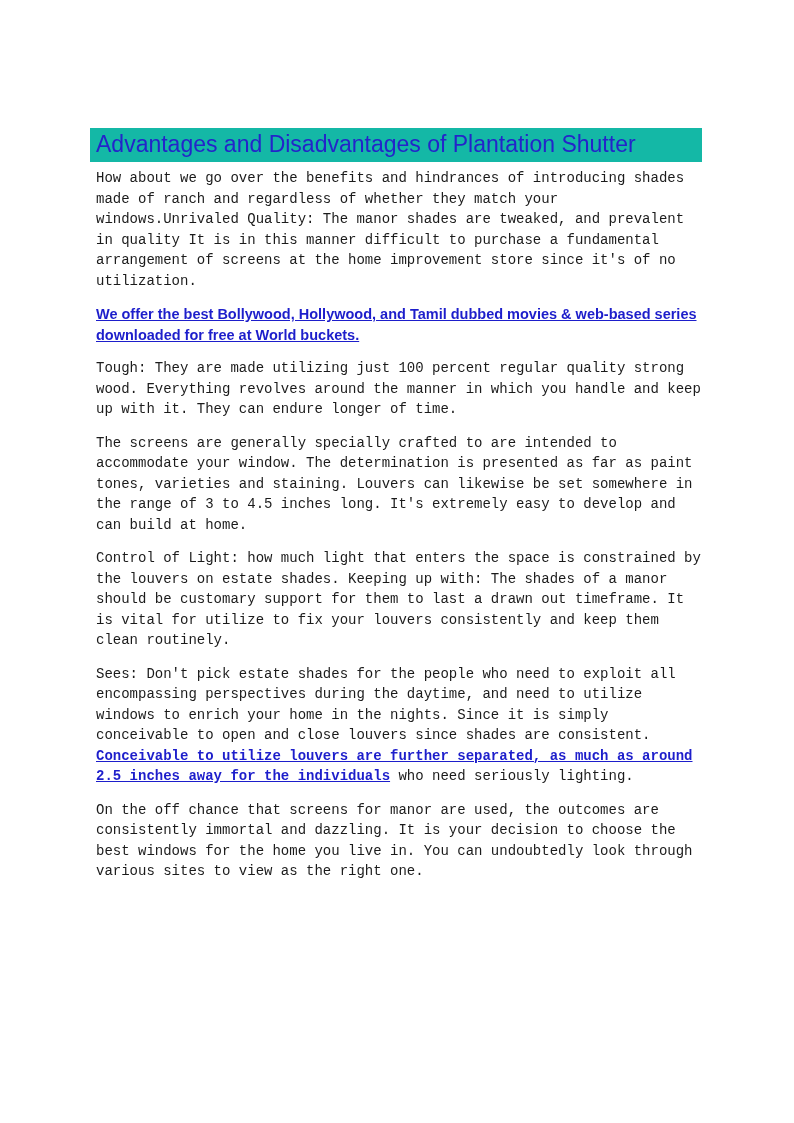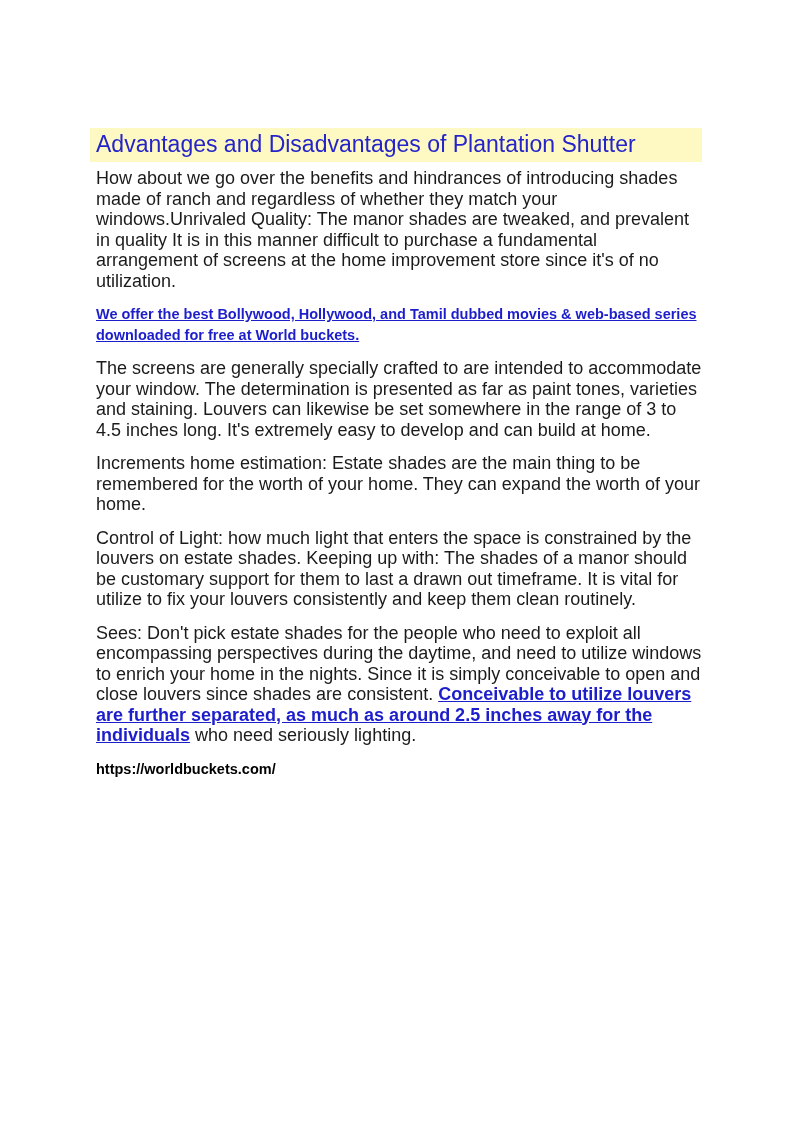--- a/index.html
+++ b/index.html
@@ -22,29 +22,30 @@
     width: 606px;
   }
   h1.doc-title {
     margin: 0 0 6px -6px;
     padding: 2px 4px 3px 6px;
     font-family: "Liberation Sans", sans-serif;
     font-size: 23px;
     line-height: 29px;
     font-weight: 400;
     color: #2424ca;
-    background: #fef9c3;
+    background: #14b8a6;
     white-space: nowrap;
   }
   p.body-para {
     margin: 0 0 13px 0;
-    font-size: 18px;
+    font-size: 14px;
     line-height: 20.5px;
     color: #1b1b1b;
     font-weight: 400;
+    font-family: Liberation Mono, monospace;
   }
   p.link-para {
     margin: 0 0 13px 0;
     font-size: 14.5px;
     line-height: 20.5px;
   }
   a.doc-link, span.doc-link {
     color: #1d1ecb;
     font-weight: 700;
     text-decoration: underline;
@@ -63,28 +64,28 @@
 
 <div class="page">
   <div class="content">
 
     <h1 class="doc-title">Advantages and Disadvantages of Plantation Shutter</h1>
 
     <p class="body-para">How about we go over the benefits and hindrances of introducing shades made of ranch and regardless of whether they match your windows.Unrivaled Quality: The manor shades are tweaked, and prevalent in quality It is in this manner difficult to purchase a fundamental arrangement of screens at the home improvement store since it's of no utilization.</p>
 
     <p class="link-para"><a class="doc-link">We offer the best Bollywood, Hollywood, and Tamil dubbed movies &amp; web-based series downloaded for free at World buckets.</a></p>
 
+    <p class="body-para">Tough: They are made utilizing just 100 percent regular quality strong wood. Everything revolves around the manner in which you handle and keep up with it. They can endure longer of time.</p>
 
     <p class="body-para">The screens are generally specially crafted to are intended to accommodate your window. The determination is presented as far as paint tones, varieties and staining. Louvers can likewise be set somewhere in the range of 3 to 4.5 inches long. It's extremely easy to develop and can build at home.</p>
 
 
-    <p class="body-para">Increments home estimation: Estate shades are the main thing to be remembered for the worth of your home. They can expand the worth of your home.</p>
 
     <p class="body-para">Control of Light: how much light that enters the space is constrained by the louvers on estate shades. Keeping up with: The shades of a manor should be customary support for them to last a drawn out timeframe. It is vital for utilize to fix your louvers consistently and keep them clean routinely.</p>
 
     <p class="body-para"><span>Sees: Don't pick estate shades for the people who need to exploit all encompassing perspectives during the daytime, and need to utilize windows to enrich your home in the nights. Since it is simply conceivable to open and close louvers since shades are consistent. </span><a class="doc-link">Conceivable to utilize louvers are further separated, as much as around 2.5 inches away for the individuals</a><span> who need seriously lighting.</span></p>
 
 
+    <p class="body-para">On the off chance that screens for manor are used, the outcomes are consistently immortal and dazzling. It is your decision to choose the best windows for the home you live in. You can undoubtedly look through various sites to view as the right one.</p>
 
-    <p class="footer-url">https://worldbuckets.com/</p>
 
   </div>
 </div>
 
 </body></html>

